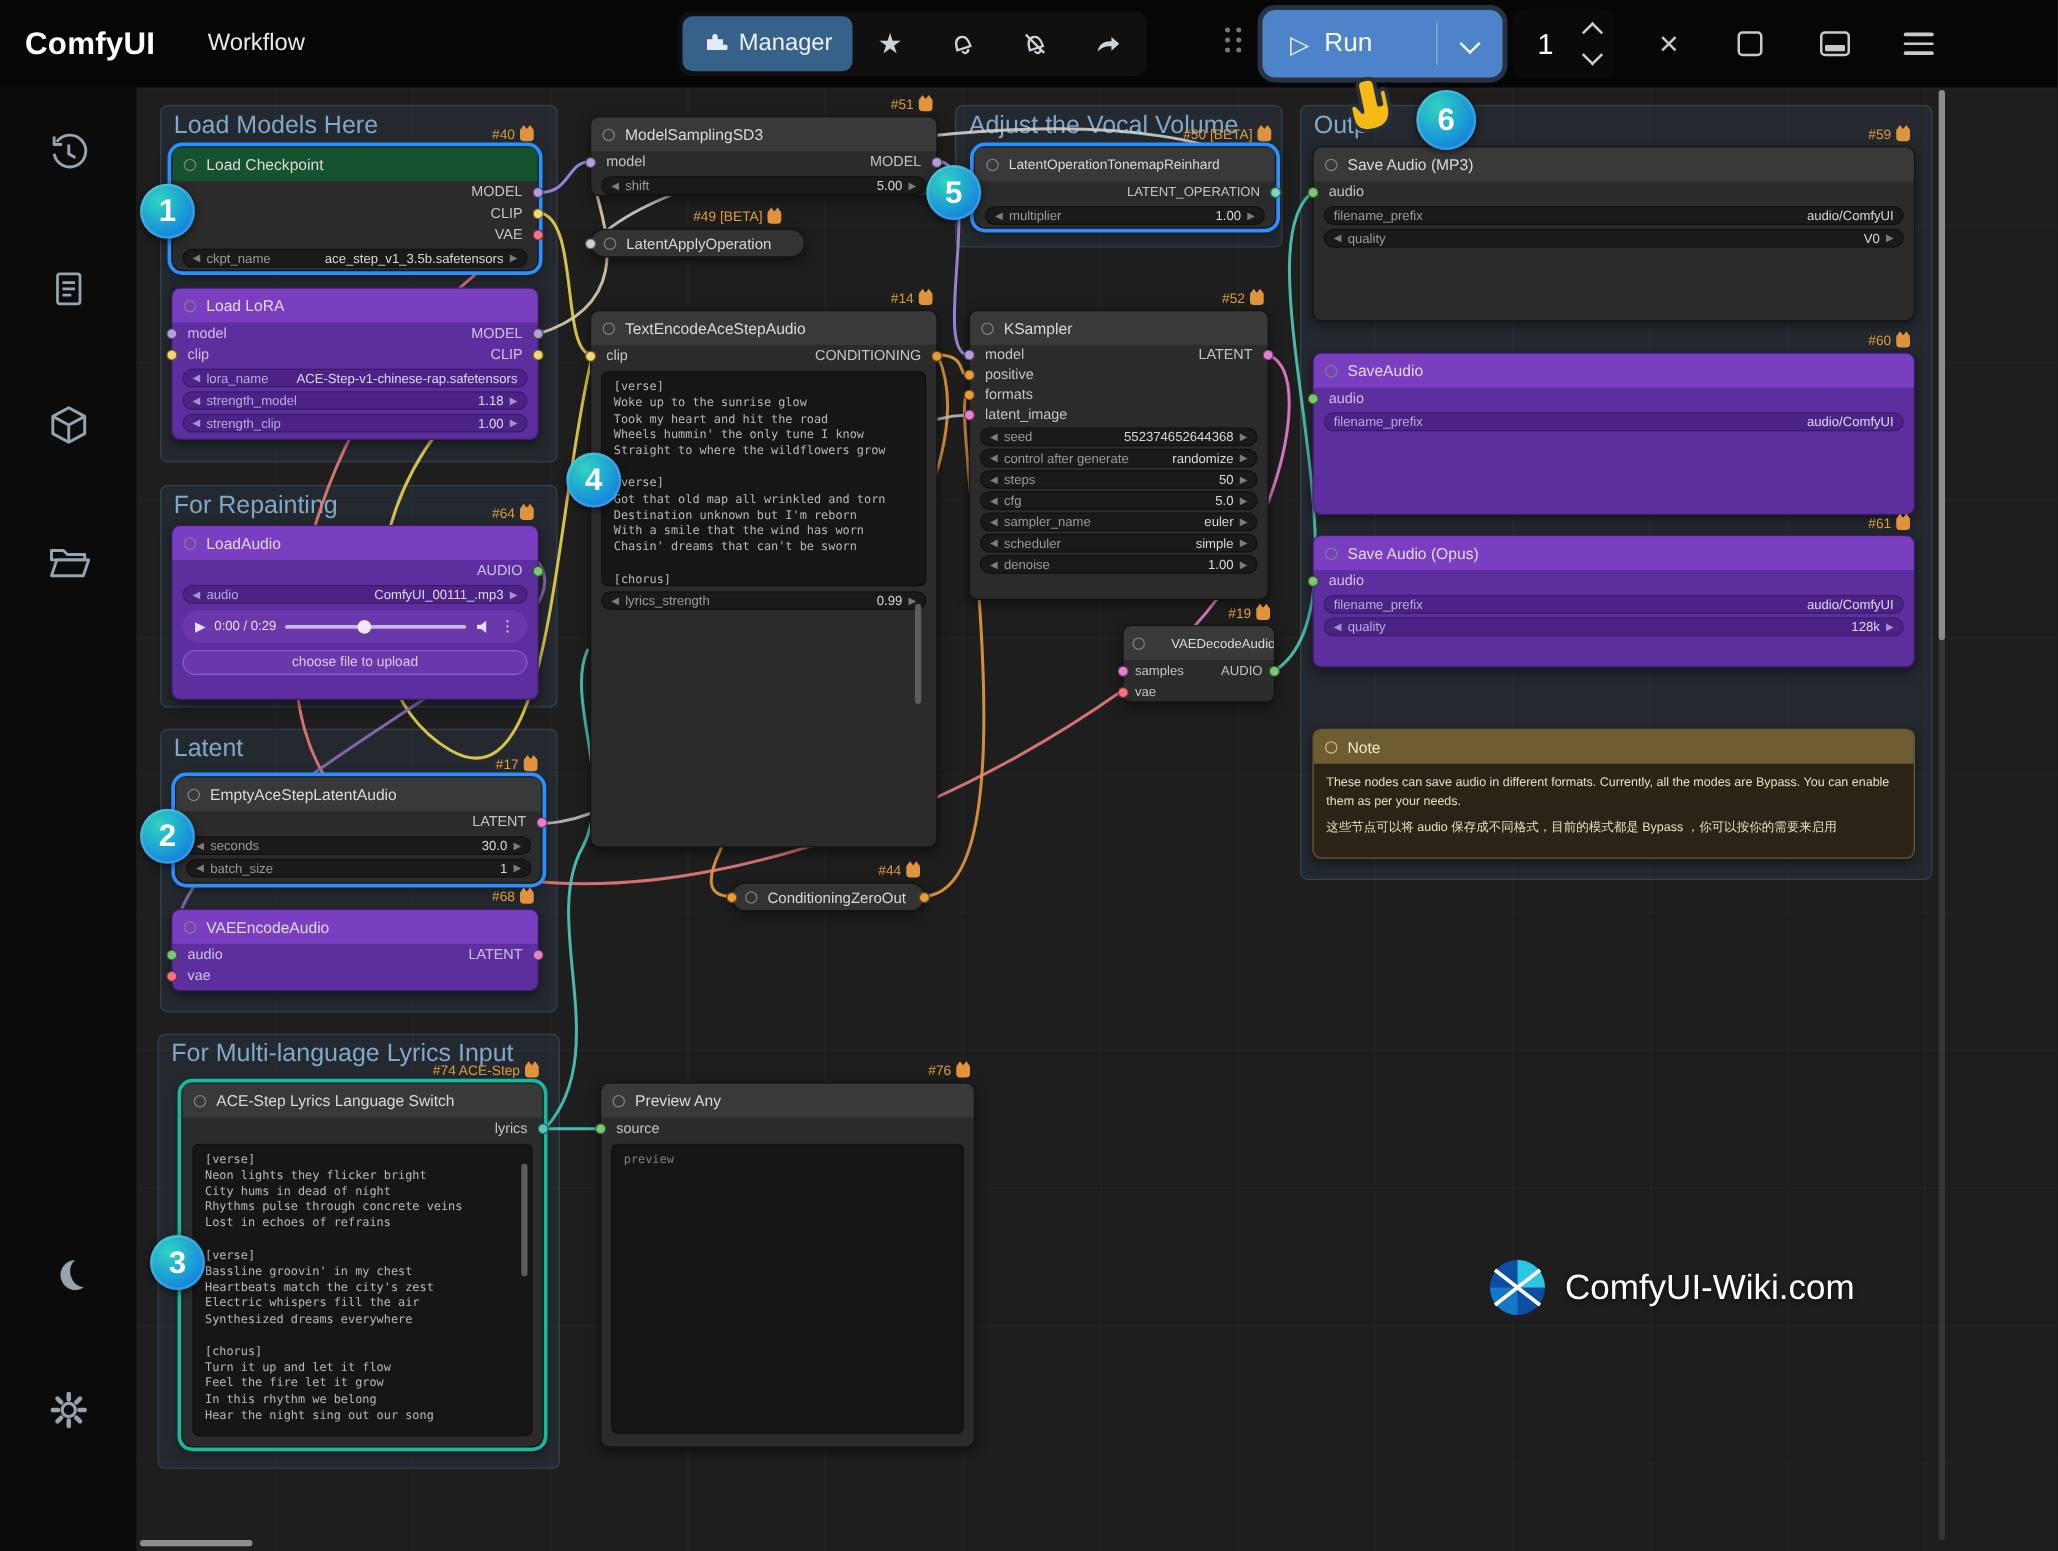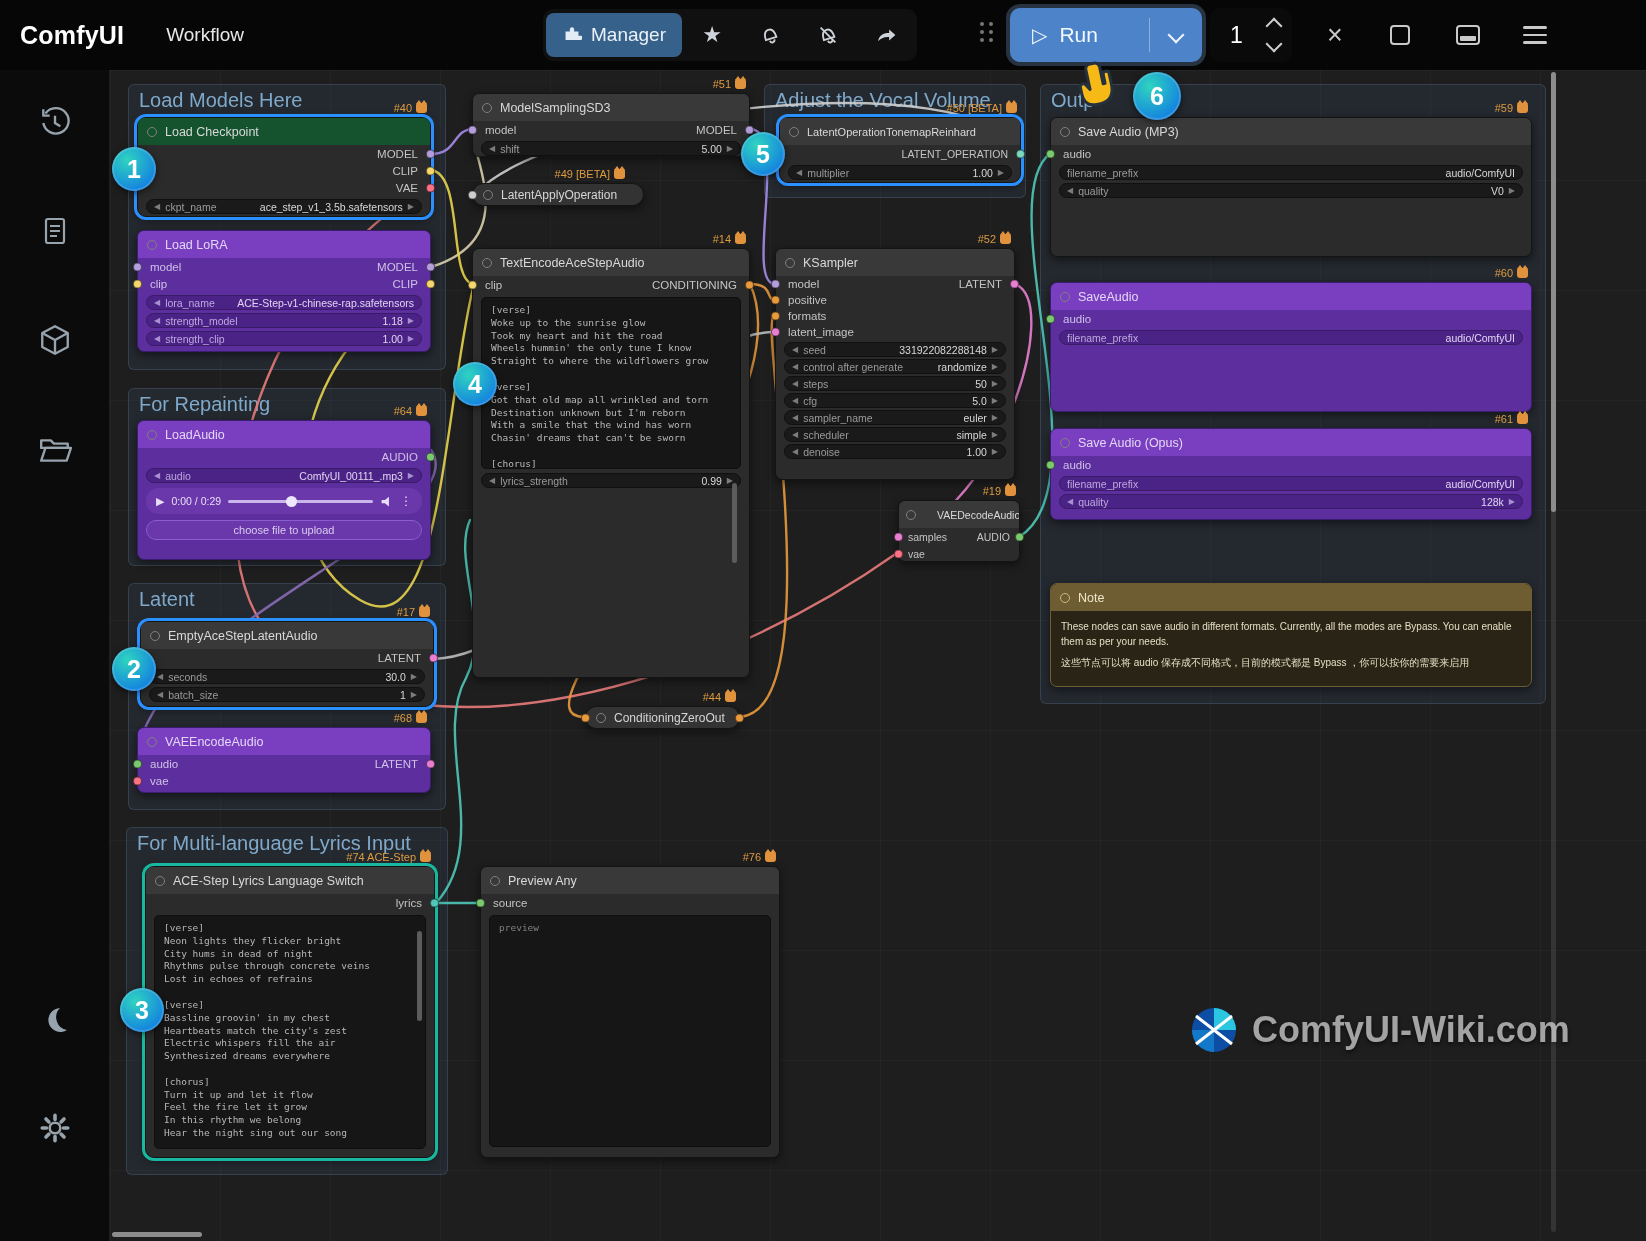--- a/index.html
+++ b/index.html
@@ -85,21 +85,21 @@
 
   .note-node{border:1px solid #6e5d33;background:#2a2417}
   .note-head{background:#6e5d33;color:#efe6c8}
   .note-body{padding:8px 10px;font-family:Liberation Sans, sans-serif;font-size:10px;line-height:1.5;color:#e6ddc2}
 
   .bubble{position:absolute;width:44px;height:44px;border-radius:50%;background:radial-gradient(circle at 35% 30%,#2fd4c0,#1586de 72%);display:flex;align-items:center;justify-content:center;color:#fff;font-weight:bold;font-size:25px;z-index:20;box-shadow:0 2px 7px rgba(0,0,0,.55),inset 0 0 0 2px rgba(255,255,255,.15)}
   .bubble.big{width:48px;height:48px;z-index:40}
 
   .hand{position:absolute;z-index:41}
   .watermark{position:absolute;left:1190px;top:1006px;display:flex;align-items:center;gap:14px;z-index:6}
-  .wm-text{color:#a3a3a3;font-size:36px;font-weight:bold;text-shadow:0 2px 4px rgba(0,0,0,.6)}
+  .wm-text{color:#ffffff;font-size:28px;font-weight:normal;text-shadow:0 2px 4px rgba(0,0,0,.6)}
   .vscrollbar{position:absolute;left:1551px;top:72px;width:5px;height:1160px;background:rgba(255,255,255,.10);border-radius:3px;z-index:15}
   .vscrollbar i{position:absolute;left:0;top:0;width:5px;height:440px;background:#8d8d8d;border-radius:3px;display:block}
   .hscrollbar{position:absolute;left:112px;top:1232px;width:90px;height:5px;background:#8d8d8d;border-radius:3px;z-index:15}
 </style>
 </head>
 <body>
 
 <div class="canvas-bg"></div>
 
 <svg class="wires" width="1646" height="1241" viewBox="0 0 1646 1241">
@@ -472,21 +472,21 @@
     <span class="port pin" style="background:#e89a3c"></span>
     <span class="lbl-in">formats</span>
   </div>
   <div class="srow" style="height:16px">
     <span class="port pin" style="background:#e87fd0"></span>
     <span class="lbl-in">latent_image</span>
   </div>
   <div class="widget" style="margin:2px 8px">
     <span class="warr">◀</span>
     <span class="wlabel">seed</span>
-    <span class="wval">331922082288148</span>
+    <span class="wval">552374652644368</span>
     <span class="warr">▶</span>
   </div>
   <div class="widget" style="margin:2px 8px">
     <span class="warr">◀</span>
     <span class="wlabel">control after generate</span>
     <span class="wval">randomize</span>
     <span class="warr">▶</span>
   </div>
   <div class="widget" style="margin:2px 8px">
     <span class="warr">◀</span>
@@ -578,21 +578,21 @@
   <div class="srow">
     <span class="port pin" style="background:#7bc96f"></span>
     <span class="lbl-in">audio</span>
   </div>
   <div class="widget">
     <span class="wlabel">filename_prefix</span>
     <span class="wval">audio/ComfyUI</span>
   </div>
 </div>
 
-<div class="node bypassed" style="left:1050px;top:428px;width:482px;height:92px">
+<div class="node bypassed" style="left:1050px;top:428px;width:482px;height:106px">
   <div class="badge">
       <span>#61</span>
       <span class="cat"></span>
     </div>
   <div class="nhead">
     <span class="ndot"></span>
     <span>Save Audio (Opus)</span>
   </div>
   <div class="srow">
     <span class="port pin" style="background:#7bc96f"></span>

